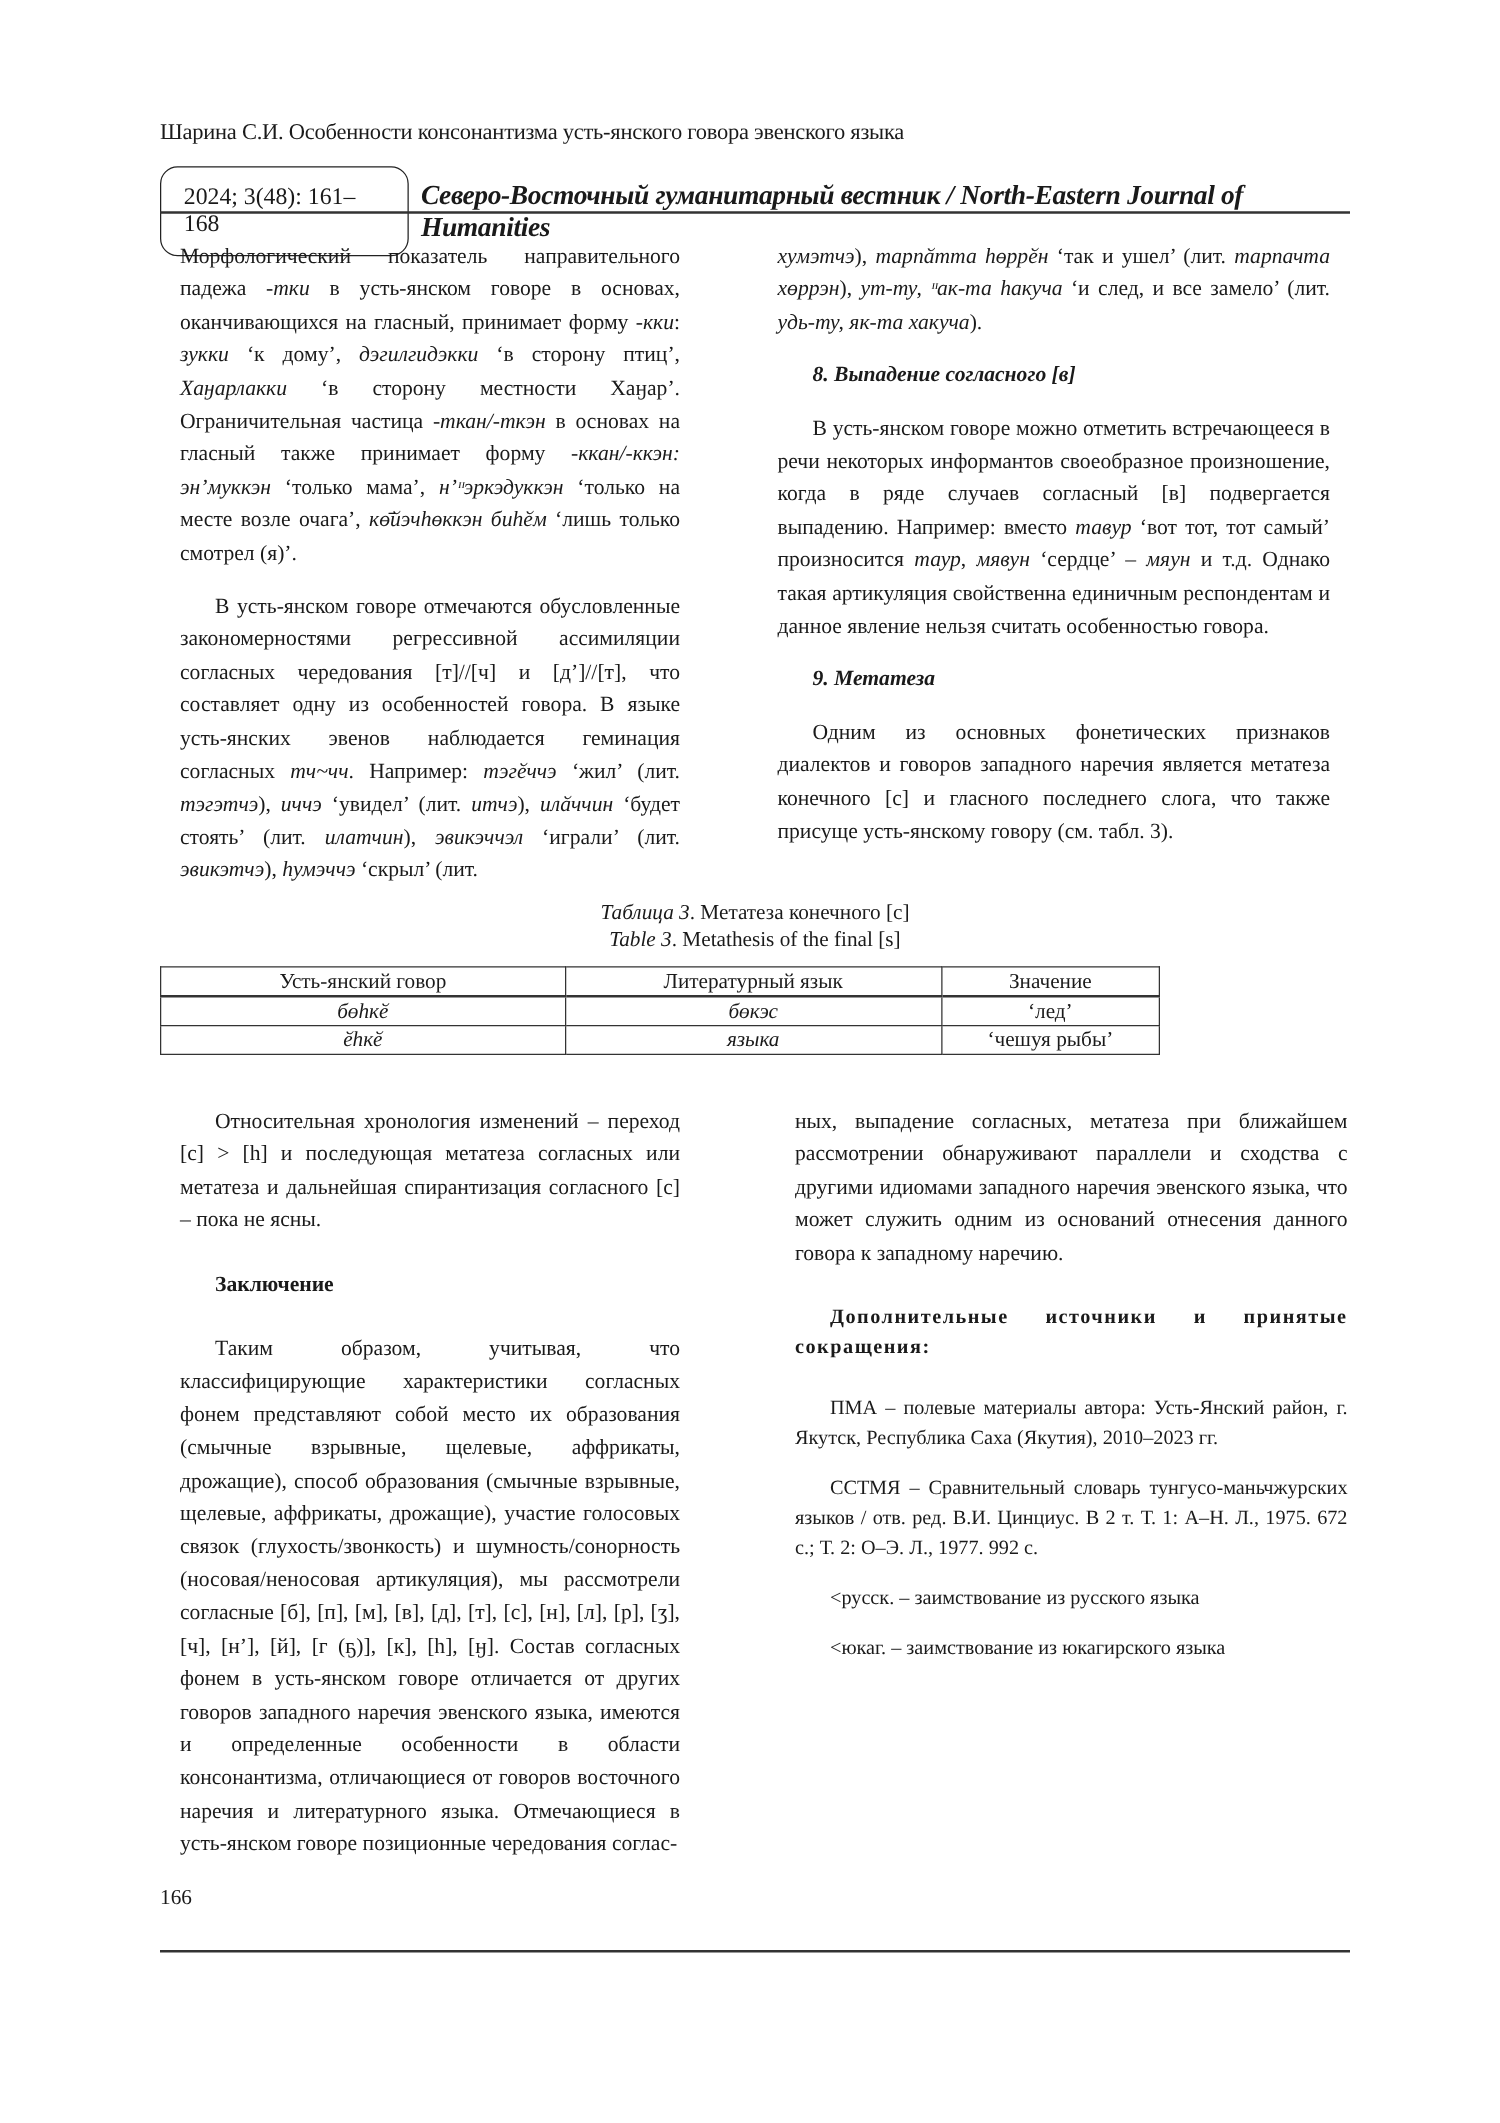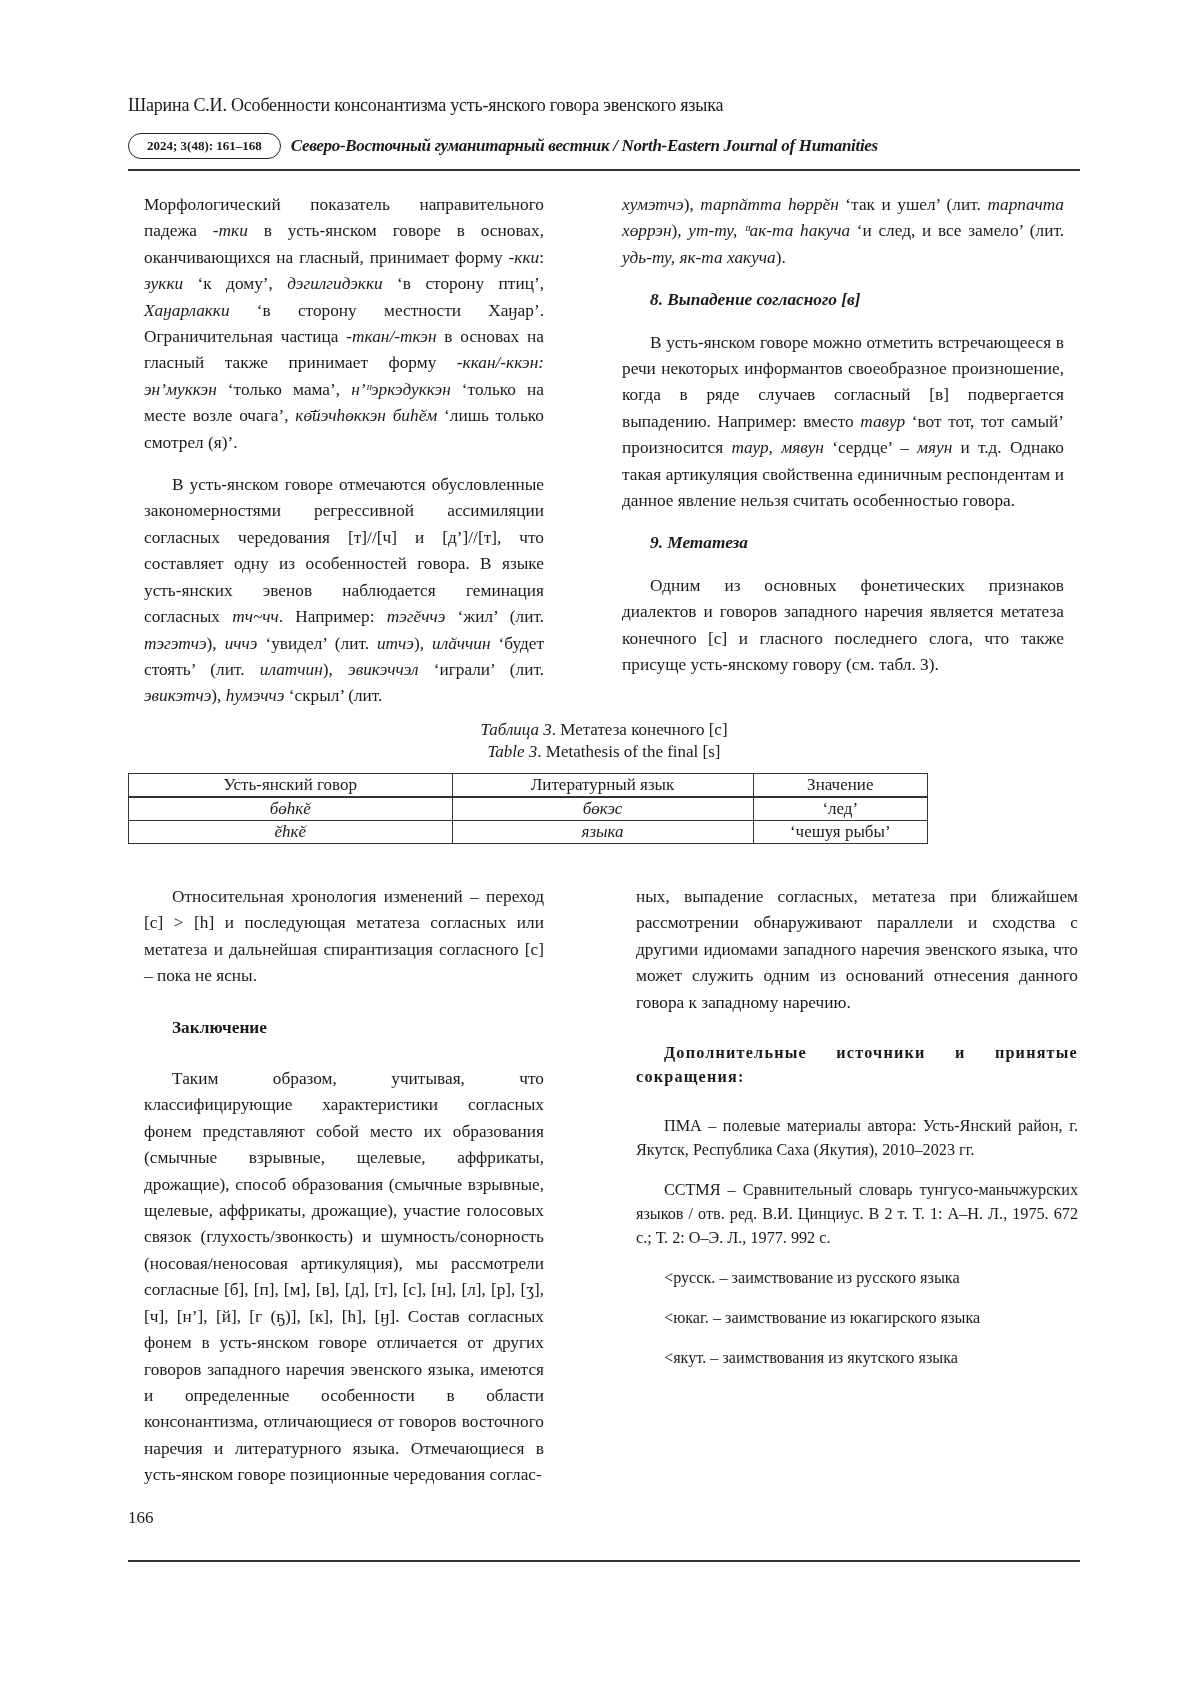--- a/index.html
+++ b/index.html
@@ -1,22 +1,22 @@
 <!DOCTYPE html>
 <html><head>
 <meta charset="utf-8">
 <style>
   html, body { margin: 0; padding: 0; background: #ffffff; }
   body { width: 1200px; height: 1698px; position: relative; overflow: hidden;
          font-family: "Liberation Serif", "DejaVu Serif", serif; color: #1a1a1a; }
   .page { position: absolute; left: 128px; top: 0; width: 952px; }
   .running-title { position: absolute; top: 95px; left: 0; font-size: 18px; letter-spacing: -0.2px; }
   .journal-line { position: absolute; top: 133px; left: 0; width: 952px; display: flex; align-items: center; }
-  .issue-pill { border: 1.3px solid #222; border-radius: 14px; padding: 1px 18px; font-size: 13px; line-height: 22px; font-weight: bold; }
-  .journal-name { margin-left: 10px; font-style: italic; font-weight: bold; font-size: 17px; letter-spacing: -0.3px; }
+  .issue-pill { border: 1.3px solid #222; border-radius: 14px; padding: 13px 18px; font-size: 19px; line-height: 22px; }
+  .journal-name { margin-left: 10px; font-style: italic; font-weight: bold; font-size: 22px; letter-spacing: -0.3px; }
   .rule { position: absolute; left: 0; width: 952px; border-top: 2px solid #333; }
   .col { position: absolute; font-size: 17.3px; line-height: 26.4px; text-align: justify; }
   .col p { margin: 16px; }
   .ind { text-indent: 28px; }
   .sec { text-indent: 28px; font-weight: bold; font-style: italic; margin: 0; }
   .head { font-weight: bold; margin: 0; padding-left: 28px; }
   .caption { position: absolute; top: 719px; left: 0; width: 952px; text-align: center; font-size: 17px; line-height: 22px; }
   .caption i { font-style: italic; }
   table.t3 { position: absolute; top: 773px; left: 0; width: 800px; border-collapse: collapse; font-size: 17px; }
   table.t3 td, table.t3 th { border: 1.2px solid #333; text-align: center; font-weight: normal; height: 22px; padding: 0; line-height: 22px; }
@@ -87,19 +87,18 @@
   </div>
 
   <div class="col" style="left:492px; top:868px; width:474px;">
     <p>ных, выпадение согласных, метатеза при ближайшем рассмотрении обнаруживают параллели и сходства с другими идиомами западного наречия эвенского языка, что может служить одним из оснований отнесения данного говора к западному наречию.</p>
     <p class="head refs" style="margin-top:25px; margin-bottom:25px; padding-left:0; text-indent:28px; letter-spacing:1.2px;">Дополнительные источники и принятые сокращения:</p>
     <div class="refs">
       <p class="ind">ПМА – полевые материалы автора: Усть-Янский район, г. Якутск, Республика Саха (Якутия), 2010–2023 гг.</p>
       <p class="ind">ССТМЯ – Сравнительный словарь тунгусо-маньчжурских языков / отв. ред. В.И. Цинциус. В 2 т. Т. 1: А–Н. Л., 1975. 672 с.; Т. 2: О–Э. Л., 1977. 992 с.</p>
       <p class="ind">&lt;русск. – заимствование из русского языка</p>
       <p class="ind">&lt;юкаг. – заимствование из юкагирского языка</p>
-      <p class="ind">&lt;якут. – заимствования из якутского языка</p>
     </div>
   </div>
 
   <div class="rule" style="top:1560px"></div>
   <div class="page-num">166</div>
 </div>
 
 </body></html>

